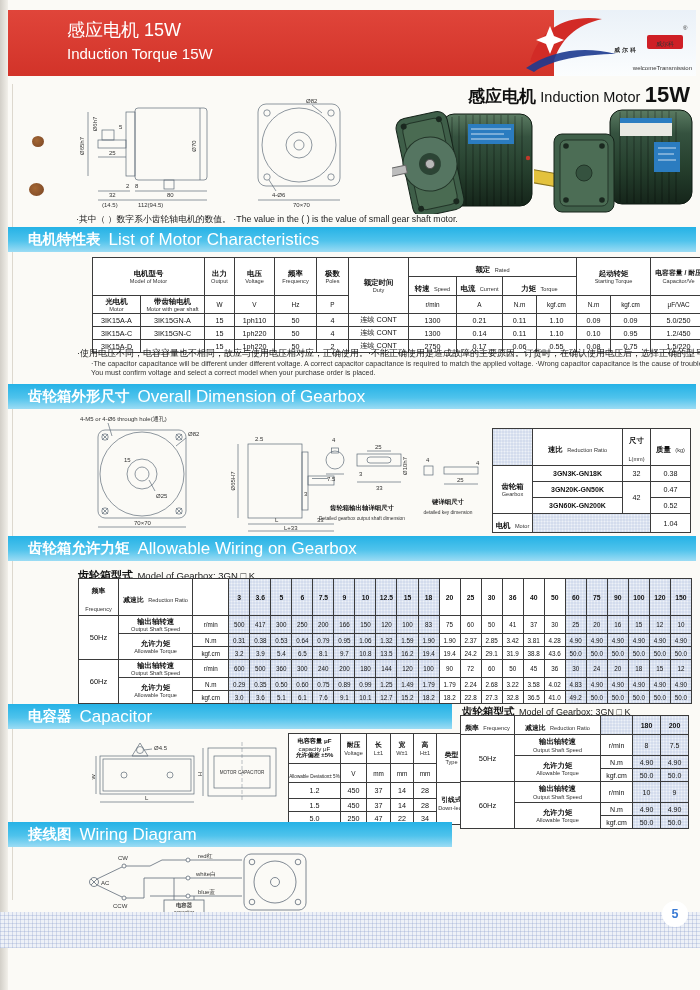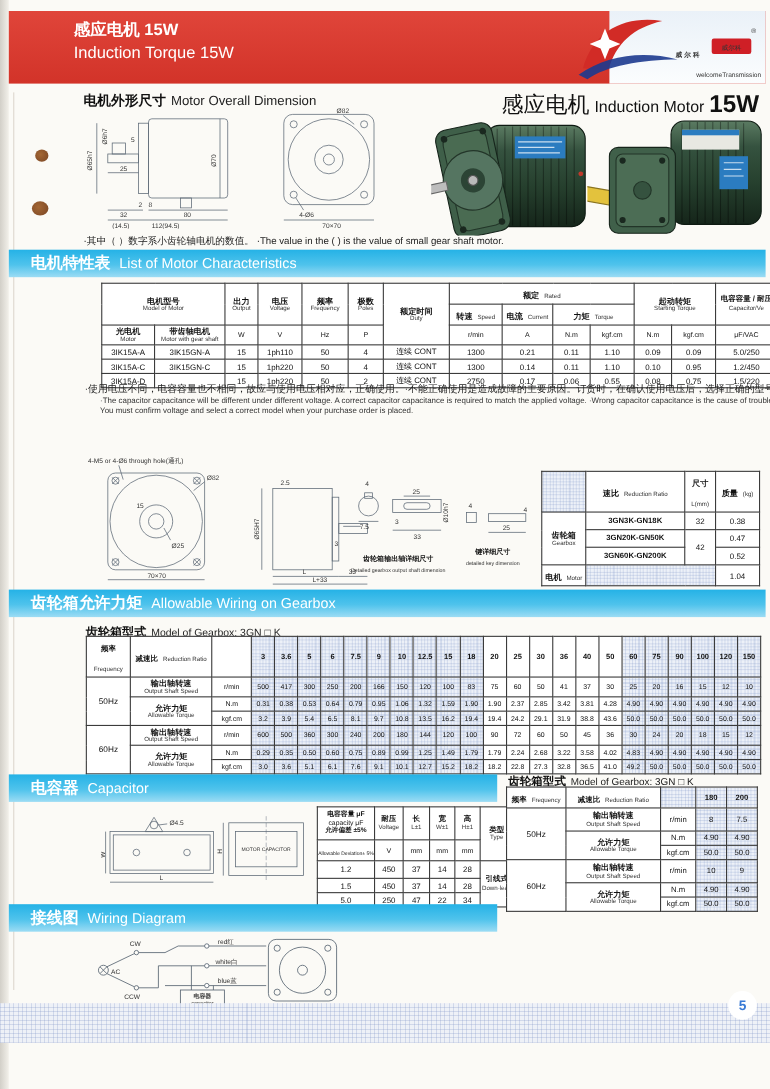--- a/index.html
+++ b/index.html
@@ -9,21 +9,21 @@
 .abs{position:absolute}
 .edge-l{position:absolute;left:0;top:0;width:8px;height:990px;background:linear-gradient(90deg,#d2cfc8,#f2f0ea)}
 .scanline{position:absolute;left:12px;top:84px;width:1px;height:816px;background:#ddd8ce}
 .spot{position:absolute;border-radius:50%;background:radial-gradient(circle at 40% 40%,#9c5a23,#6e3512);opacity:.92}
 
 .banner{position:absolute;left:8px;top:10px;width:688px;height:66px;background:linear-gradient(180deg,#e0453a,#d23329)}
 .logo-panel{position:absolute;left:554px;top:10px;width:142px;height:66px;background:linear-gradient(180deg,#eaf1f8,#fbfdfe)}
 
 .bar{position:absolute;height:25px;background:linear-gradient(180deg,#25b2e6 0%,#4fc3ec 55%,#9cdcf4 100%);color:#fff;display:flex;align-items:center;padding-left:20px;gap:8px}
 .bar .bzh{font-weight:bold;font-size:14.5px;white-space:nowrap}
-.bar .ben{font-size:13px;white-space:nowrap}
+.bar .ben{font-size:17px;white-space:nowrap}
 
 .tb{position:absolute;border-collapse:collapse;table-layout:fixed;background:#fff;border:1.4px solid #222}
 .tb th,.tb td{border:1px solid #3b3b3b;text-align:center;vertical-align:middle;padding:0;font-weight:normal;overflow:hidden}
 .czh{display:block;font-weight:bold;font-size:7.4px;line-height:1.25;color:#111}
 .cen{display:block;font-size:5.6px;line-height:1.1;color:#333}
 .izh{font-weight:bold;font-size:7.4px;color:#111}
 .ien{font-size:5.6px;color:#333}
 .u{font-size:6.4px}
 .sh{background-color:#edf1f8;background-image:repeating-linear-gradient(0deg,rgba(115,140,195,.22) 0 1px,transparent 1px 3px),repeating-linear-gradient(90deg,rgba(115,140,195,.22) 0 1px,transparent 1px 3px)}
 #chars-table td{font-size:7.2px}
@@ -52,43 +52,39 @@
 <body>
 
 <div id="pg">
   <div class="edge-l"></div>
   <div class="scanline"></div>
   <div class="spot" style="left:32px;top:136px;width:12px;height:11px"></div>
   <div class="spot" style="left:29px;top:183px;width:15px;height:13px"></div>
 
   <div class="banner">
     <div class="abs" style="left:59px;top:8px;color:#fff">
-      <div style="font-weight:bold;font-size:15px">感应电机 15W</div>
+      <div style="font-weight:normal;font-size:18px">感应电机 15W</div>
       <div style="font-size:15px;margin-top:3px">Induction Torque 15W</div>
     </div>
   </div>
   <div class="logo-panel"></div>
   <svg class="draw" style="left:520px;top:10px;width:176px;height:66px" viewBox="0 0 176 66">
     <path d="M10,52 C20,16 50,4 82,9 C56,15 40,29 33,54 Z" fill="#d22b26"></path>
     <path d="M6,58 C32,40 64,36 96,44 C64,44 30,50 14,62 Z" fill="#1d3a8f" opacity="0.9"></path>
     <path d="M30,16 l4,10 10,4 -10,4 -4,10 -4,-10 -10,-4 10,-4 Z" fill="#ffffff"></path>
     <text x="94" y="42" font-size="21" font-weight="bold" fill="#cf1f26" letter-spacing="2">威尔科</text>
     <text x="163" y="20" font-size="9" fill="#cf1f26">®</text>
     <rect x="127" y="25" width="36" height="14" rx="2" fill="#cf1f26"></rect>
     <text x="145" y="35.5" font-size="8.5" fill="#ffffff" text-anchor="middle">威尔科</text>
     <text x="172" y="60" font-size="8.5" fill="#16286d" text-anchor="end">welcomeTransmission</text>
   </svg>
 
-  <div class="abs" style="left:76px;top:82px">
-    <span style="font-weight:bold;font-size:12.5px;color:#111">电机外形尺寸</span>
-    <span style="font-size:12px;color:#222">Motor Overall Dimension</span>
-  </div>
 
   <div class="abs" style="left:400px;top:82px;width:290px;text-align:right">
-    <span style="font-weight:normal;font-size:20px">感应电机</span>
+    <span style="font-weight:bold;font-size:17px">感应电机</span>
     <span style="font-size:14.5px">Induction Motor</span>
     <span style="font-weight:bold;font-size:22px">15W</span>
   </div>
 
   <svg class="draw" style="left:76px;top:96px;width:165px;height:112px" viewBox="0 0 165 112">
     <g fill="none" stroke="#5f6b78" stroke-width="0.7">
       <rect x="22" y="44" width="28" height="8"></rect>
       <rect x="26" y="34" width="12" height="10"></rect>
       <rect x="50" y="16" width="9" height="64"></rect>
       <rect x="59" y="12" width="72" height="72" rx="3"></rect>
@@ -350,20 +346,24 @@
           <td>0.08</td>
           <td>0.75</td>
           <td>1.5/220</td>
         </tr>
   </tbody>
     </table>
 
   <div class="note-line" style="left:77px;top:347px;font-size:9px">·使用电压不同，电容容量也不相同，故应与使用电压相对应，正确使用。·不能正确使用是造成故障的主要原因。订货时，在确认使用电压后，选择正确的型号进行</div>
   <div class="note-en" style="left:91px;top:359px;width:615px">·The capacitor capacitance will be different under different voltage. A correct capacitor capacitance is required to match the applied voltage. ·Wrong capacitor capacitance is the cause of trouble. You must confirm voltage and select a correct model when your purchase order is placed.</div>
 
+  <div class="bar" style="left:8px;top:384px;width:688px">
+    <span class="bzh">齿轮箱外形尺寸</span>
+    <span class="ben">Overall Dimension of Gearbox</span>
+  </div>
 
   <svg class="draw" style="left:78px;top:414px;width:140px;height:118px" viewBox="0 0 140 118">
     <text x="2" y="7">4-M5 or 4-Ø6 through hole(通孔)</text>
     <g fill="none" stroke="#5f6b78" stroke-width="0.7">
       <line x1="30" y1="9" x2="34" y2="22"></line>
       <rect x="20" y="16" width="88" height="88" rx="7"></rect>
       <circle cx="64" cy="60" r="42"></circle>
       <circle cx="64" cy="60" r="15"></circle>
       <circle cx="64" cy="60" r="7"></circle>
       <circle cx="27" cy="23" r="3.2"></circle>

